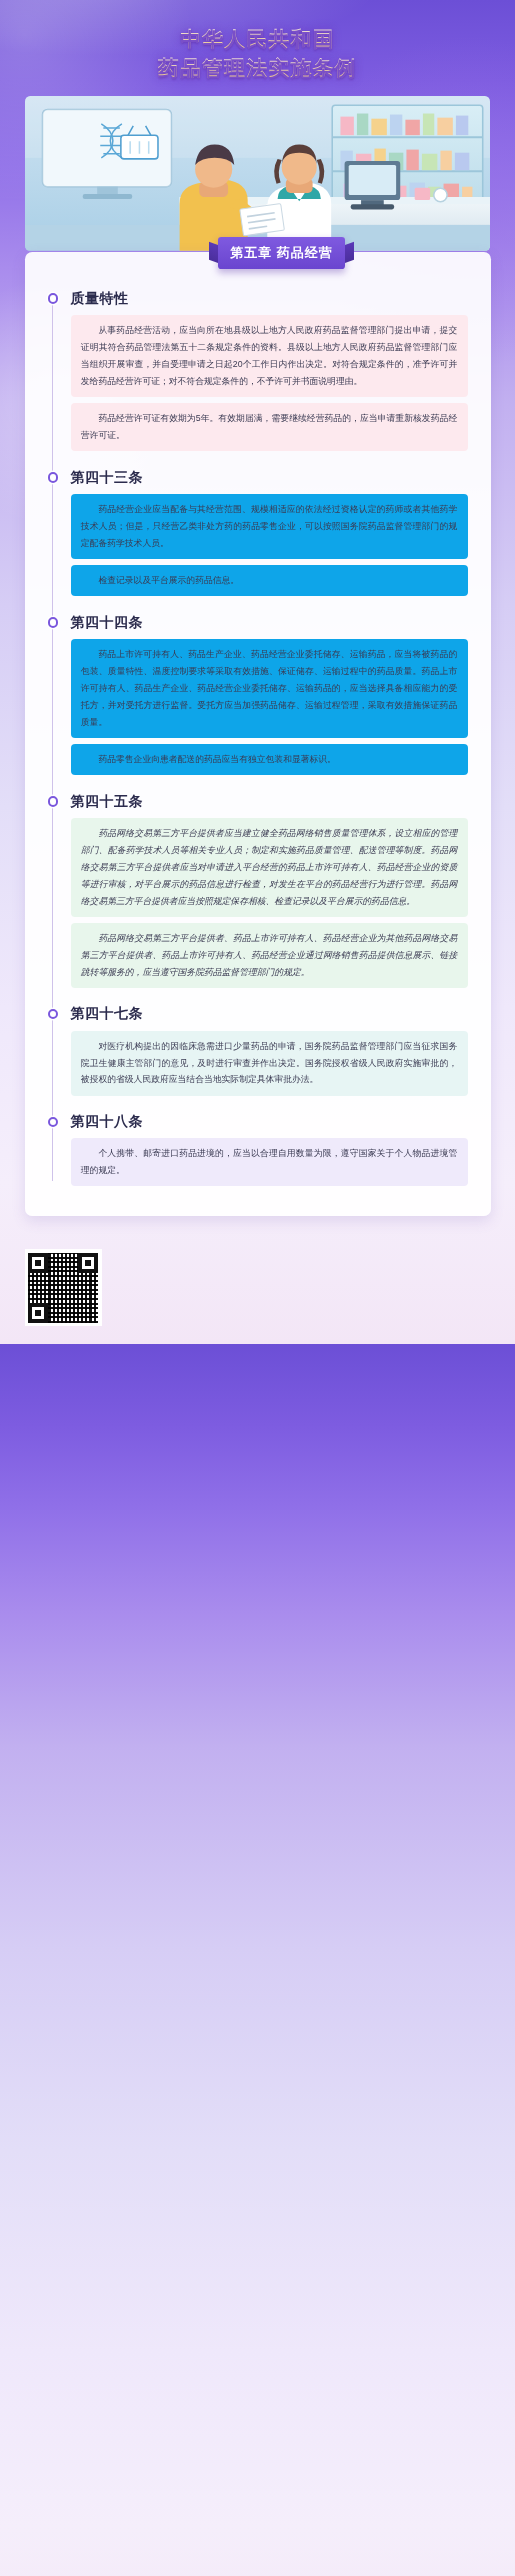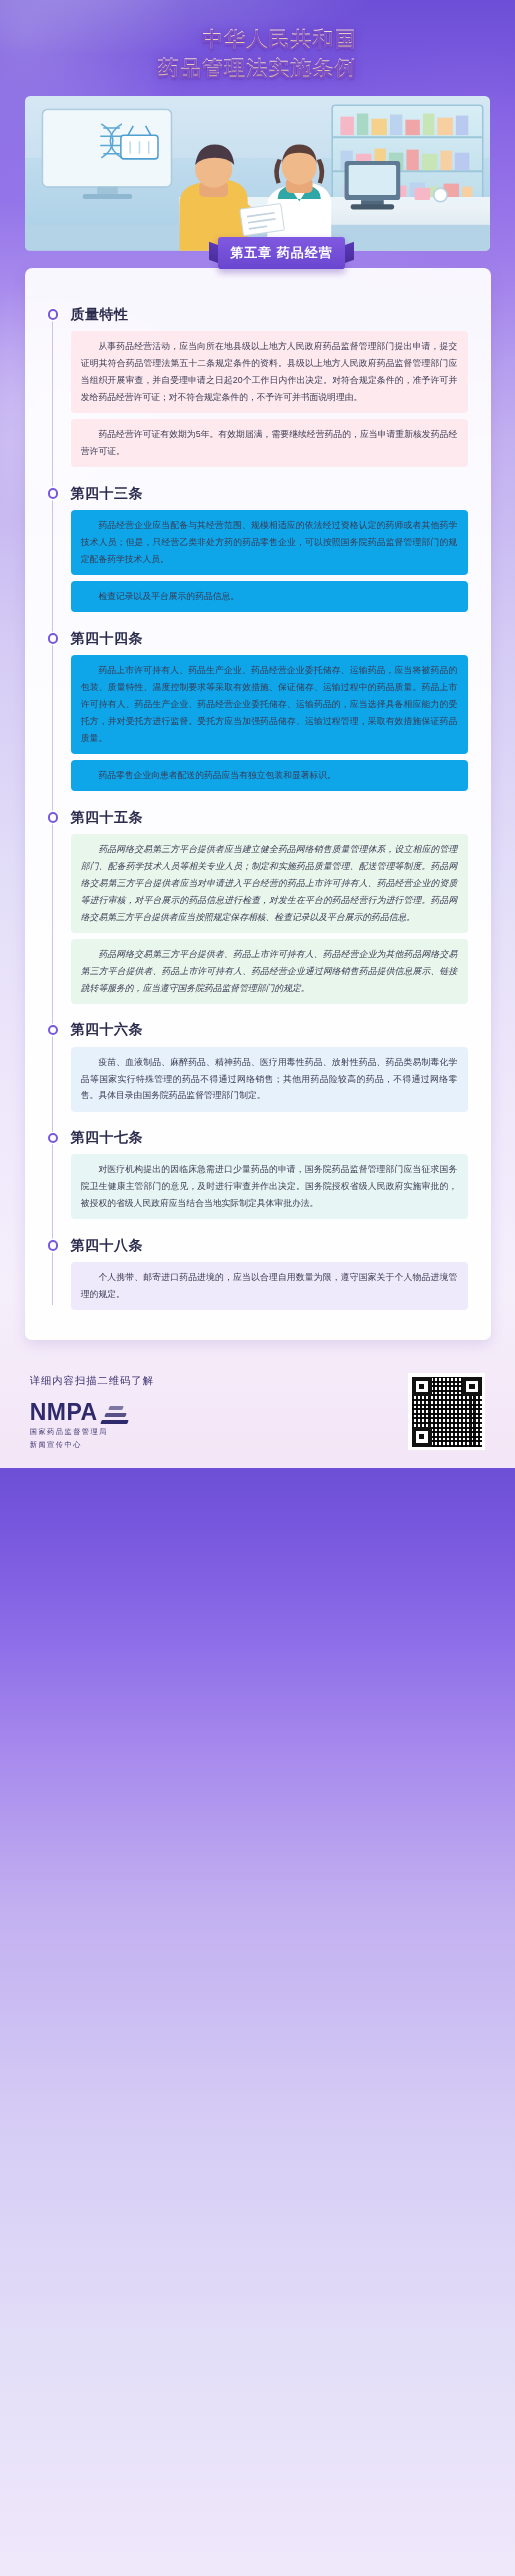--- a/index.html
+++ b/index.html
@@ -38,21 +38,20 @@
   
   .header {
     position: relative;
     padding: 24px 0 0 0;
     text-align: center;
   }
   .title-block {
     position: relative;
     display: inline-block;
     padding: 0 5.2px;
-    text-align: right;
   }
   .title-line {
     font-size: 20.6px;
     font-weight: bold;
     letter-spacing: 1.5px;
     color: #fff9d9;
     line-height: 1.42;
     text-shadow: 0 1px 0 #7a4fc8, 0 0 9.3px rgba(120,60,200,0.45);
     background: linear-gradient(180deg, #fffdf2 0%, #ffe9a8 55%, #ffd873 100%);
     -webkit-background-clip: text;
@@ -72,21 +71,21 @@
     position: absolute;
     inset: 0;
     border-radius: 5.2px;
     overflow: hidden;
   }
 
   
   .chapter-banner {
     position: relative;
     width: 175px;
-    margin: -13.4px auto 16px auto;
+    margin: -13.4px auto 0 auto;
     z-index: 5;
     padding-left: 48px;
   }
   .chapter-pill {
     position: relative;
     background: linear-gradient(180deg, #7f5ae0 0%, #6a45cf 100%);
     color: #ffffff;
     font-size: 13px;
     font-weight: bold;
     letter-spacing: 1px;
@@ -403,58 +402,38 @@
       <div class="para bg-peach">药品零售企业向患者配送的药品应当有独立包装和显著标识。</div>
     </div>
 
     <div class="article">
       <div class="dot"></div>
       <div class="art-title">第四十五条</div>
       <div class="para bg-green">药品网络交易第三方平台提供者应当建立健全药品网络销售质量管理体系，设立相应的管理部门、配备药学技术人员等相关专业人员；制定和实施药品质量管理、配送管理等制度。药品网络交易第三方平台提供者应当对申请进入平台经营的药品上市许可持有人、药品经营企业的资质等进行审核，对平台展示的药品信息进行检查，对发生在平台的药品经营行为进行管理。药品网络交易第三方平台提供者应当按照规定保存相核、检查记录以及平台展示的药品信息。</div>
       <div class="para bg-green">药品网络交易第三方平台提供者、药品上市许可持有人、药品经营企业为其他药品网络交易第三方平台提供者、药品上市许可持有人、药品经营企业通过网络销售药品提供信息展示、链接跳转等服务的，应当遵守国务院药品监督管理部门的规定。</div>
     </div>
 
-    <div class="article">
-      <div class="dot"></div>
-      <div class="art-title">第四十六条</div>
-      <div class="para bg-blue">疫苗、血液制品、麻醉药品、精神药品、医疗用毒性药品、放射性药品、药品类易制毒化学品等国家实行特殊管理的药品不得通过网络销售；其他用药品险较高的药品，不得通过网络零售。具体目录由国务院药品监督管理部门制定。</div>
-    </div>
 
     <div class="article">
       <div class="dot"></div>
       <div class="art-title">第四十七条</div>
       <div class="para bg-mint">对医疗机构提出的因临床急需进口少量药品的申请，国务院药品监督管理部门应当征求国务院卫生健康主管部门的意见，及时进行审查并作出决定。国务院授权省级人民政府实施审批的，被授权的省级人民政府应当结合当地实际制定具体审批办法。</div>
     </div>
 
     <div class="article">
       <div class="dot"></div>
       <div class="art-title">第四十八条</div>
       <div class="para bg-lilac">个人携带、邮寄进口药品进境的，应当以合理自用数量为限，遵守国家关于个人物品进境管理的规定。</div>
     </div>
 
   </div>
 </div>
 
 <div class="footer">
   <div class="footer-inner">
-    <div class="footer-left">
-      <div class="qr-note">详细内容扫描二维码了解</div>
-      <div class="logo-row">
-        <div class="nmpa-mark">
-          <div class="nmpa-text">NMPA</div>
-          <div class="nmpa-swoosh">
-            <span class="sw1"></span>
-              <span class="sw2"></span>
-              <span class="sw3"></span>
-          </div>
-        </div>
-      </div>
-      <div class="org-line">国家药品监督管理局</div>
-      <div class="org-line">新闻宣传中心</div>
-    </div>
     <div class="qr-box">
       <div class="qr-grid">
         <div class="qr-eye eye-tl"></div>
         <div class="qr-eye eye-tr"></div>
         <div class="qr-eye eye-bl"></div>
       </div>
     </div>
   </div>
 </div>
 

